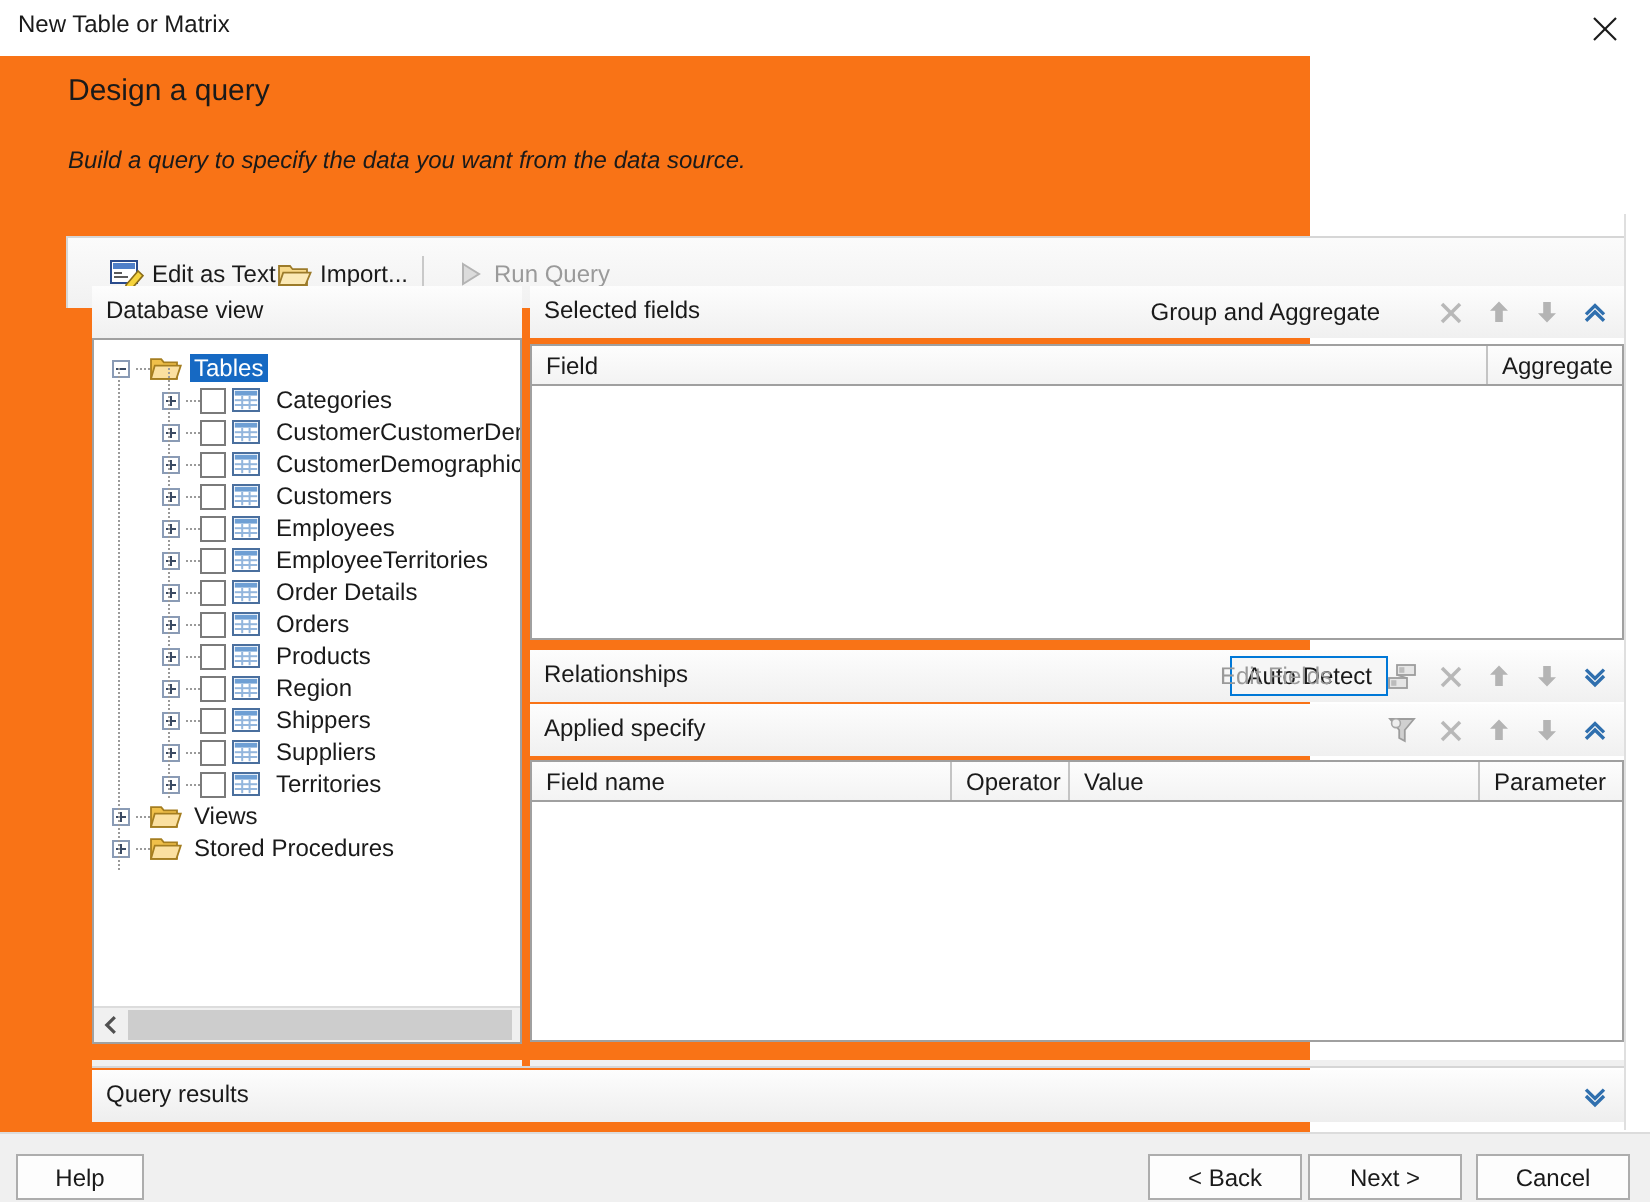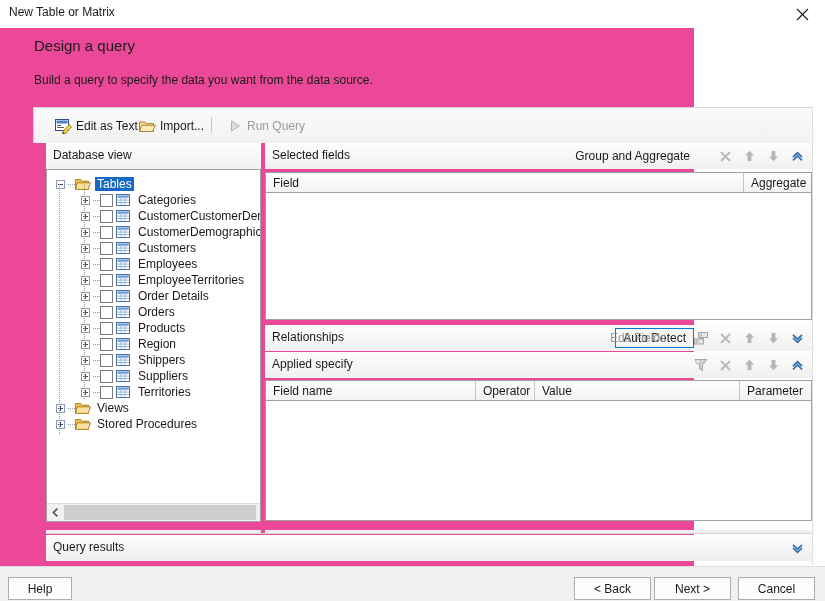--- a/index.html
+++ b/index.html
@@ -3,35 +3,35 @@
 <meta charset="utf-8">
 <style>
   html,body{margin:0;padding:0;}
   body{
     width:825px;height:601px;overflow:hidden;
     background:#ffffff;
     font-family:"Liberation Sans","DejaVu Sans",sans-serif;
     font-size:12px;color:#000;
     -webkit-font-smoothing:antialiased;
   }
-  .wizard{position:relative;width:655px;height:601px;background:#ec4899;padding-left:39px;}
+  .wizard{position:relative;width:655px;height:601px;background:#f97316;}
 
   
   .titlebar{position:absolute;left:0;top:0;width:825px;height:28px;background:#fff;}
   .titlebar .title{position:absolute;left:9px;top:5px;font-size:12px;color:#1a1a1a;}
   .closebtn{position:absolute;right:0;top:0;width:46px;height:28px;display:flex;
      align-items:center;justify-content:center;cursor:pointer;}
   .closebtn svg{display:block;}
 
   
   .page-title{position:absolute;left:34px;top:37px;font-size:15px;color:#1a1a1a;}
-  .page-sub{position:absolute;left:34px;top:73px;font-size:12px;color:#1a1a1a;}
+  .page-sub{position:absolute;left:34px;top:73px;font-size:12px;color:#1a1a1a;font-style:italic;}
 
   
-  .toolbar{position:absolute;left:33px;top:107px;width:780px;height:36px;
+  .toolbar{position:absolute;left:33px;top:118px;width:780px;height:36px;
      background:linear-gradient(to bottom,#fbfbfb 0%,#f1f1f1 100%);
      border:1px solid #d6d6d6;border-bottom:none;box-sizing:border-box;}
   .tb-item{position:absolute;top:5px;height:24px;display:flex;align-items:center;
      gap:4px;padding:0 4px;border:1px solid transparent;border-radius:2px;cursor:pointer;}
   .tb-item .lbl{font-size:12px;color:#1a1a1a;white-space:nowrap;}
   .tb-item.disabled{cursor:default;justify-content:center;}
   .tb-item.disabled .lbl{color:#9a9a9a;}
   #tb-edit{left:16px;}
   #tb-import{left:100px;}
   #tb-run{left:188px;}

